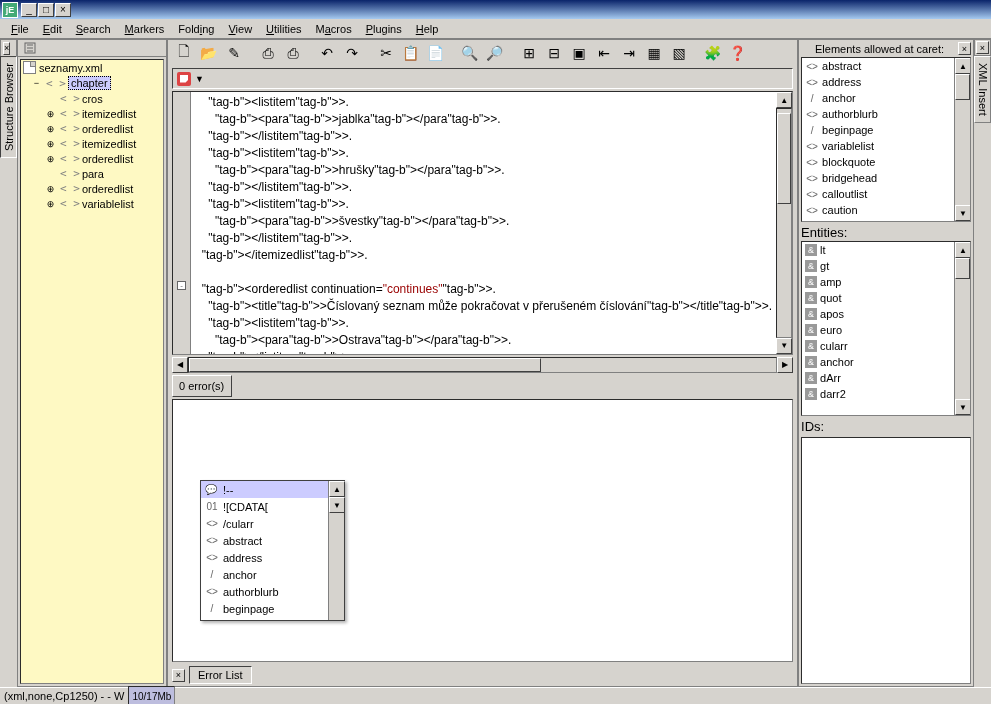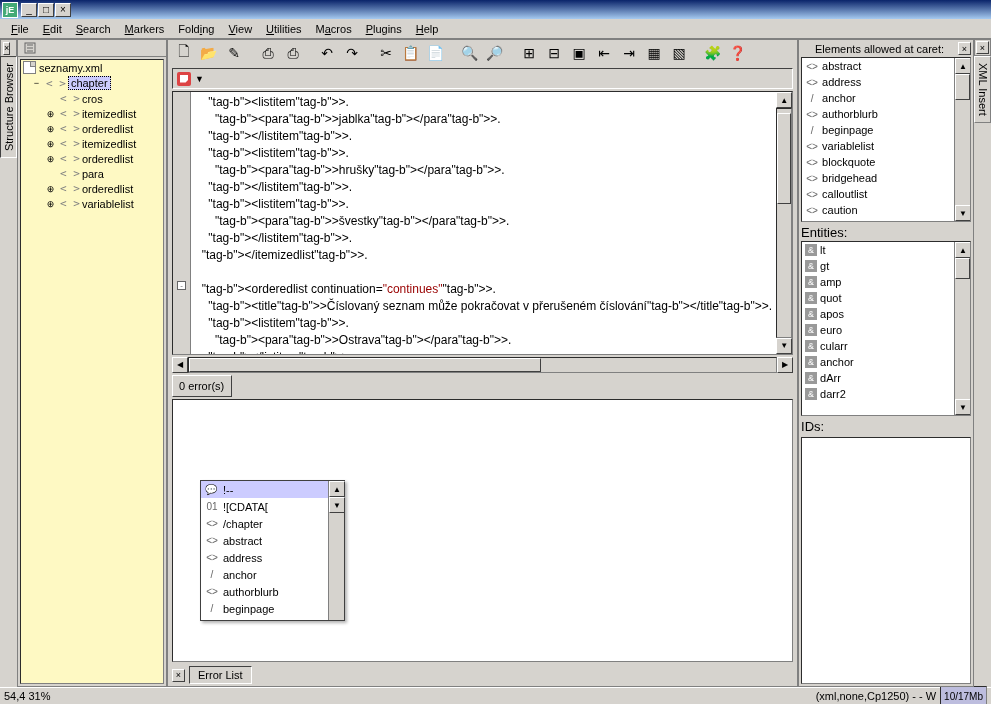--- a/index.html
+++ b/index.html
@@ -387,21 +387,21 @@
       <div class="popup-item selected">
         <span class="popup-icon">💬</span>
         <span>!--</span>
       </div>
       <div class="popup-item">
         <span class="popup-icon">01</span>
         <span>![CDATA[</span>
       </div>
       <div class="popup-item">
         <span class="popup-icon">&lt;&gt;</span>
-        <span>/chapter</span>
+        <span>/cularr</span>
       </div>
       <div class="popup-item">
         <span class="popup-icon">&lt;&gt;</span>
         <span>abstract</span>
       </div>
       <div class="popup-item">
         <span class="popup-icon">&lt;&gt;</span>
         <span>address</span>
       </div>
       <div class="popup-item">
@@ -418,18 +418,17 @@
       </div>
     </div>
   <div class="popup-sb">
     <div class="sb-btn">▲</div>
     <div style="flex:1"></div>
     <div class="sb-btn">▼</div>
   </div>
 </div>
 
 <div class="statusbar">
-  <div class="status-left">54,4 31%</div>
   <div class="status-right">
     <span>(xml,none,Cp1250) -  -  W</span>
     <span class="status-box">10/17Mb</span>
   </div>
 </div>
 
 </body></html>

